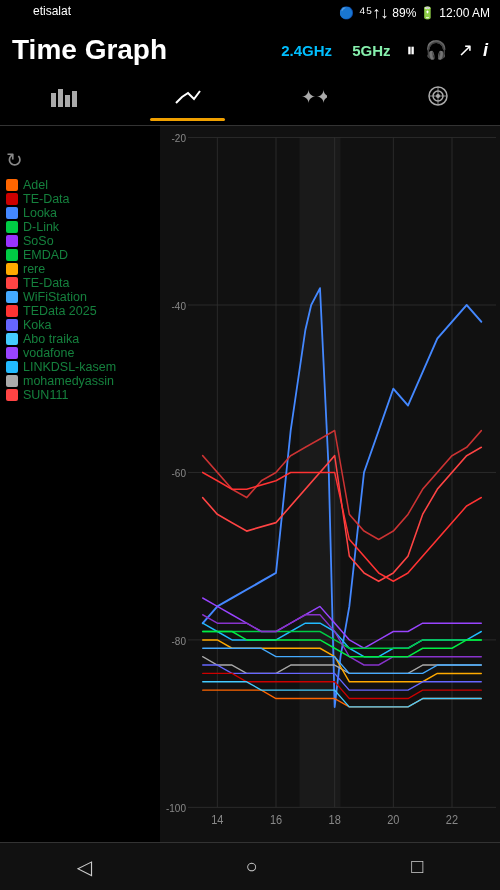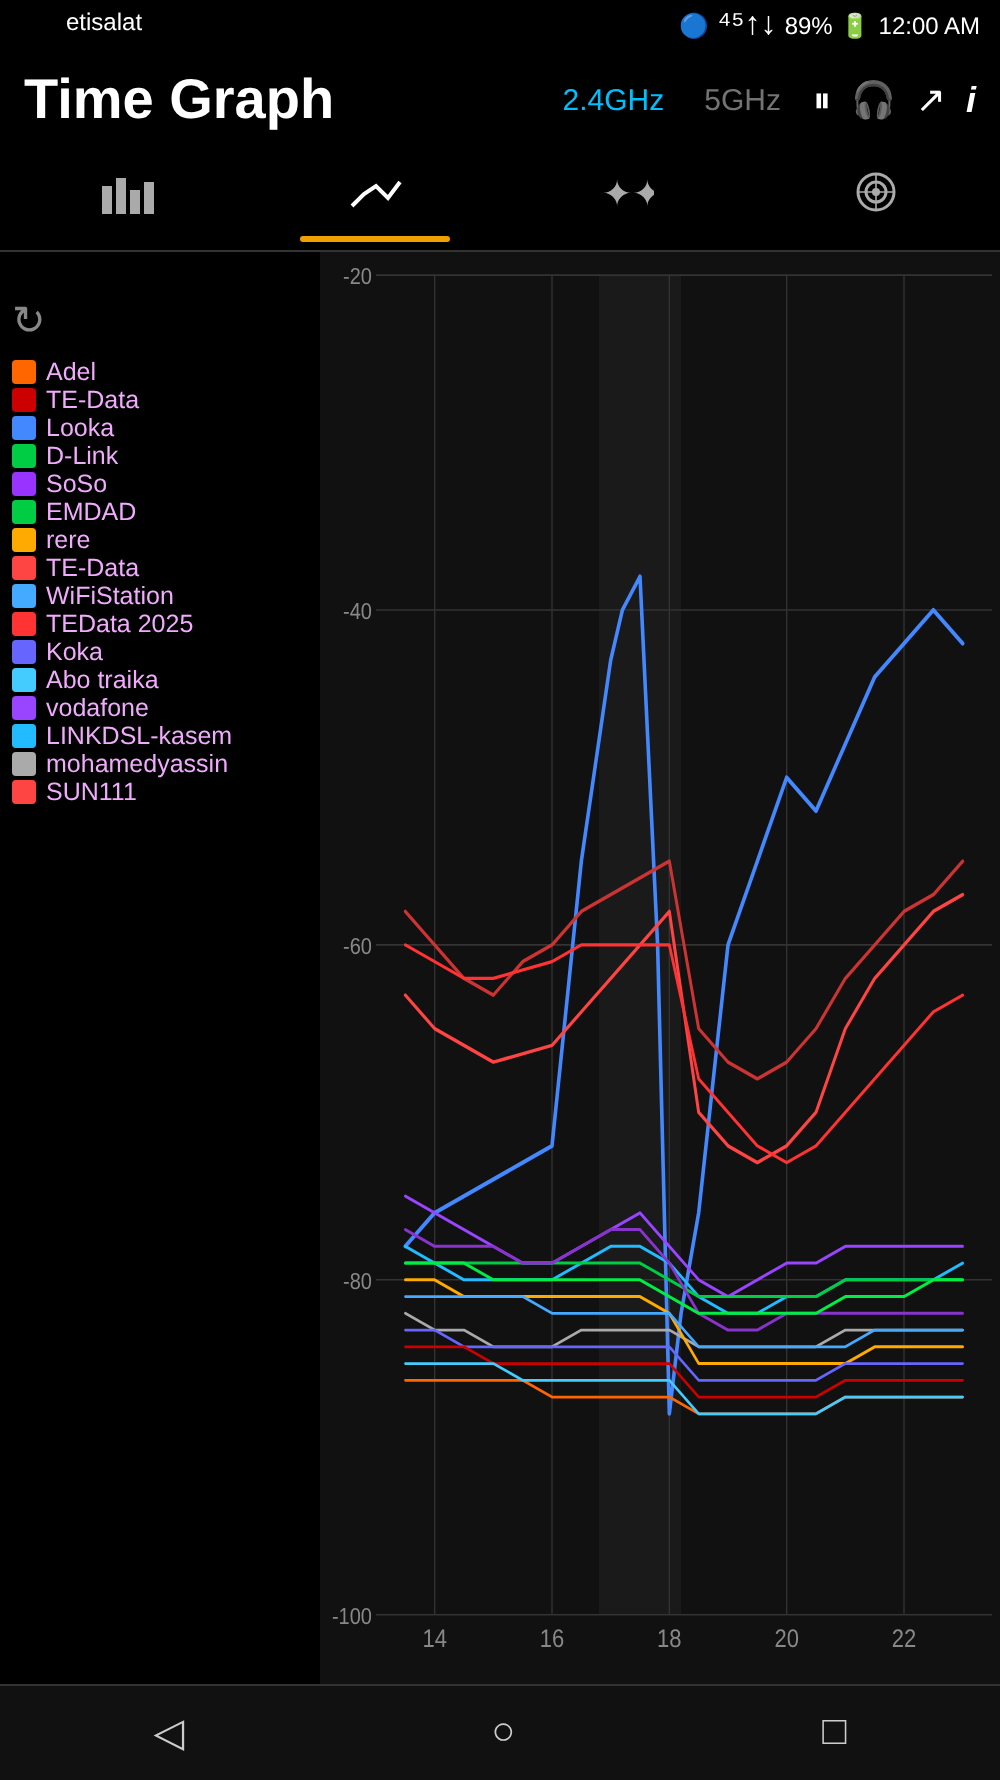--- a/index.html
+++ b/index.html
@@ -35,26 +35,26 @@
       gap: 12px;
     }
     #title {
       font-size: 28px;
       font-weight: bold;
       color: #fff;
       flex: 1;
     }
     .freq-btn {
       font-size: 15px;
-      font-weight: normal;
+      font-weight: bold;
       cursor: pointer;
       padding: 2px 4px;
     }
     .freq-btn.active { color: #00bfff; }
-    .freq-btn.inactive { color: #737373; }
+    .freq-btn.inactive { color: #86efac; }
     .header-icons {
       display: flex;
       align-items: center;
       gap: 10px;
     }
     .header-icon {
       font-size: 18px;
       color: #fff;
       cursor: pointer;
     }
@@ -104,21 +104,21 @@
       display: flex;
       flex-direction: column;
       gap: 2px;
       overflow: hidden;
     }
     .legend-item {
       display: flex;
       align-items: center;
       gap: 5px;
       font-size: 12.5px;
-      color: #f0abfc;
+      color: #15803d;
     }
     .legend-dot {
       width: 12px;
       height: 12px;
       border-radius: 2px;
       flex-shrink: 0;
     }
     .refresh-icon {
       font-size: 20px;
       color: #888;

